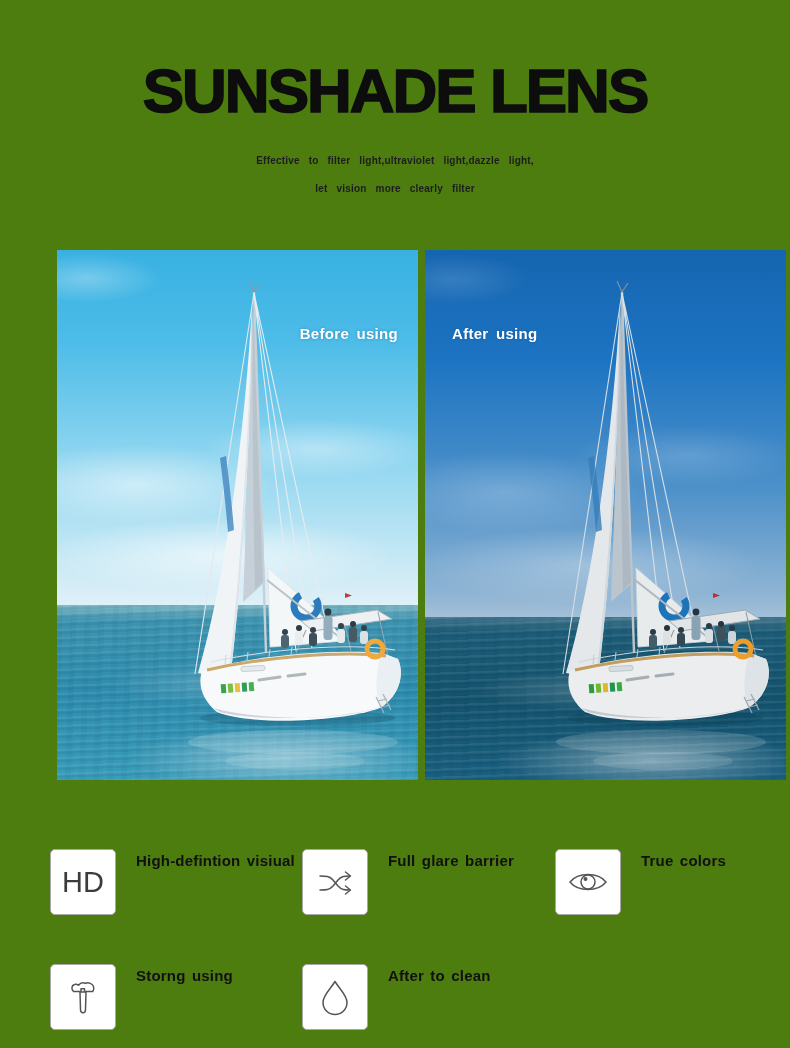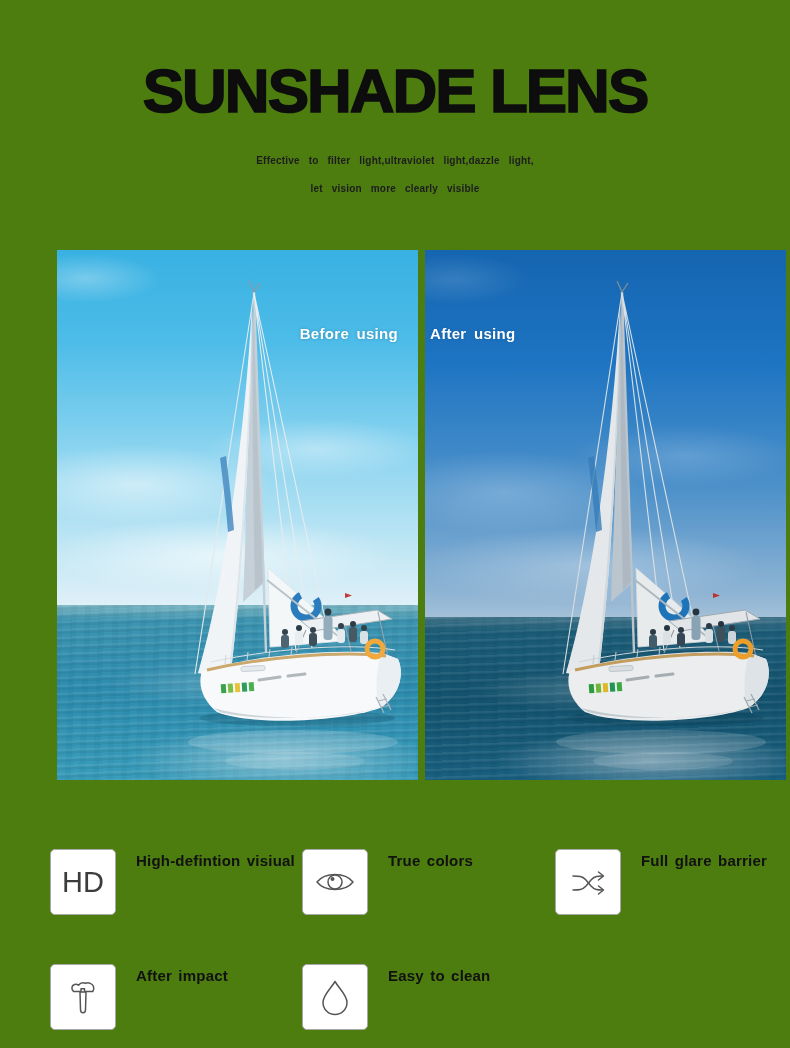--- a/index.html
+++ b/index.html
@@ -36,21 +36,21 @@
     repeating-linear-gradient(178deg, rgba(255,255,255,.09) 0 1.5px, rgba(0,30,50,.08) 3px 5px, transparent 5px 8px),
     repeating-linear-gradient(92deg, rgba(0,40,60,.05) 0 6px, transparent 6px 14px);}
   .sea::after{content:"";position:absolute;inset:0;background:
     radial-gradient(60% 26% at 62% 88%, rgba(255,255,255,.40), transparent 70%),
     radial-gradient(45% 18% at 45% 45%, rgba(255,255,255,.18), transparent 70%);}
   .boat{position:absolute;inset:0;width:100%;height:100%;}
   .pane--after .boat{filter:brightness(.93) saturate(1.08) contrast(1.05);}
   .pane-label{position:absolute;top:75px;font-size:15px;font-weight:700;color:#fff;
               letter-spacing:.3px;word-spacing:3px;text-shadow:0 0 3px rgba(0,60,100,.35);}
   .label-before{right:20px;}
-  .label-after{left:5px;text-align:right;}
+  .label-after{left:27px;text-align:right;}
 
   
   .features{position:absolute;top:827px;left:50px;display:grid;
             grid-template-columns:252px 253px auto;row-gap:49px;}
   .feature{display:flex;align-items:center;height:66px;}
   .icon-box{width:64px;height:64px;border:1px solid #a8a8a8;border-radius:5px;background:#fff;
             display:flex;align-items:center;justify-content:center;flex:0 0 auto;box-sizing:content-box;margin-top:44px;}
   .icon-box svg{display:block;}
   .hd-text{font-size:29px;font-weight:400;color:#3c3c3c;letter-spacing:0;}
   .feature-label{margin-left:20px;font-size:15px;font-weight:700;color:#111;
@@ -58,21 +58,21 @@
   .ico{stroke:#555;stroke-width:1.5;fill:none;stroke-linecap:round;stroke-linejoin:round;}
 </style>
 </head>
 <body>
 
 <div class="page">
 
   <h1 class="title">SUNSHADE LENS</h1>
   <div class="subtitle">
     <div>Effective to filter light,ultraviolet light,dazzle light,</div>
-    <div>let vision more clearly visible</div>
+    <div>let vision more clearly filter</div>
   </div>
 
   <svg width="0" height="0" style="position:absolute" aria-hidden="true">
     <defs>
       <g id="boat-art">
         <ellipse cx="252" cy="468" rx="98" ry="8" fill="#0f3d4d" opacity="0.22"></ellipse>
         <ellipse cx="248" cy="492" rx="105" ry="12" fill="#ffffff" opacity="0.16"></ellipse>
         <ellipse cx="250" cy="511" rx="70" ry="9" fill="#ffffff" opacity="0.12"></ellipse>
         <path d="M209,42 L221,402" stroke="#c7d0d6" stroke-width="2.4" fill="none"></path>
         <path d="M209,42 L204,31 M209,42 L215,33" stroke="#90989e" stroke-width="1.2" fill="none"></path>
@@ -150,54 +150,54 @@
     <div class="feature">
       <div class="icon-box">
         <span class="hd-text">HD</span>
       </div>
       <span class="feature-label">High-defintion visiual</span>
     </div>
 
     <div class="feature">
       <div class="icon-box">
         <svg width="44" height="44" viewBox="0 0 44 44">
-          <path class="ico" d="M4,22 C12,12 32,12 40,22 C32,32 12,32 4,22 Z"></path>
-          <circle class="ico" cx="22" cy="22" r="7"></circle>
-          <circle cx="19.5" cy="19" r="2" fill="#555" stroke="none"></circle>
-        </svg>
-      </div>
-      <span class="feature-label">True colors</span>
-    </div>
-
-    <div class="feature">
-      <div class="icon-box">
-        <svg width="44" height="44" viewBox="0 0 44 44">
           <path class="ico" d="M7,16 C13,16 16.5,16 20,20 L25,26 C28.5,30 32,30 36.5,30"></path>
           <path class="ico" d="M7,30 C13,30 16.5,30 20,26 L25,20 C28.5,16 32,16 36.5,16"></path>
           <path class="ico" d="M32.5,12 L37.5,16 L32.5,20"></path>
           <path class="ico" d="M32.5,26 L37.5,30 L32.5,34"></path>
         </svg>
       </div>
       <span class="feature-label">Full glare barrier</span>
     </div>
 
     <div class="feature">
       <div class="icon-box">
         <svg width="44" height="44" viewBox="0 0 44 44">
+          <path class="ico" d="M4,22 C12,12 32,12 40,22 C32,32 12,32 4,22 Z"></path>
+          <circle class="ico" cx="22" cy="22" r="7"></circle>
+          <circle cx="19.5" cy="19" r="2" fill="#555" stroke="none"></circle>
+        </svg>
+      </div>
+      <span class="feature-label">True colors</span>
+    </div>
+
+    <div class="feature">
+      <div class="icon-box">
+        <svg width="44" height="44" viewBox="0 0 44 44">
           <path class="ico" d="M12.5,16.5 C10,14 10.5,10.5 13.5,9.5 C15,9 16.5,9.4 17.5,10.3 C19,8.2 22,7.4 24.5,8.3 C27.5,7 31.5,8.6 32.5,11.5 C33.2,13.5 32.6,15.3 31.8,16.5 L23.5,16.5 L23.5,13.8 L20,13.8 L20,16.5 Z"></path>
           <path class="ico" d="M19,17 L25,17 L24.5,34.5 C24.5,36.4 23.4,37.8 22,37.8 C20.6,37.8 19.5,36.4 19.5,34.5 Z"></path>
         </svg>
       </div>
-      <span class="feature-label">After impact</span>
+      <span class="feature-label">Storng using</span>
     </div>
 
     <div class="feature">
       <div class="icon-box">
         <svg width="44" height="44" viewBox="0 0 44 44">
           <path class="ico" d="M22,6.5 C26.5,14 34,20 34,27.5 A12,12 0 1 1 10,27.5 C10,20 17.5,14 22,6.5 Z"></path>
         </svg>
       </div>
-      <span class="feature-label">Easy to clean</span>
+      <span class="feature-label">After to clean</span>
     </div>
 
 
   </div>
 </div>
 
 </body></html>

